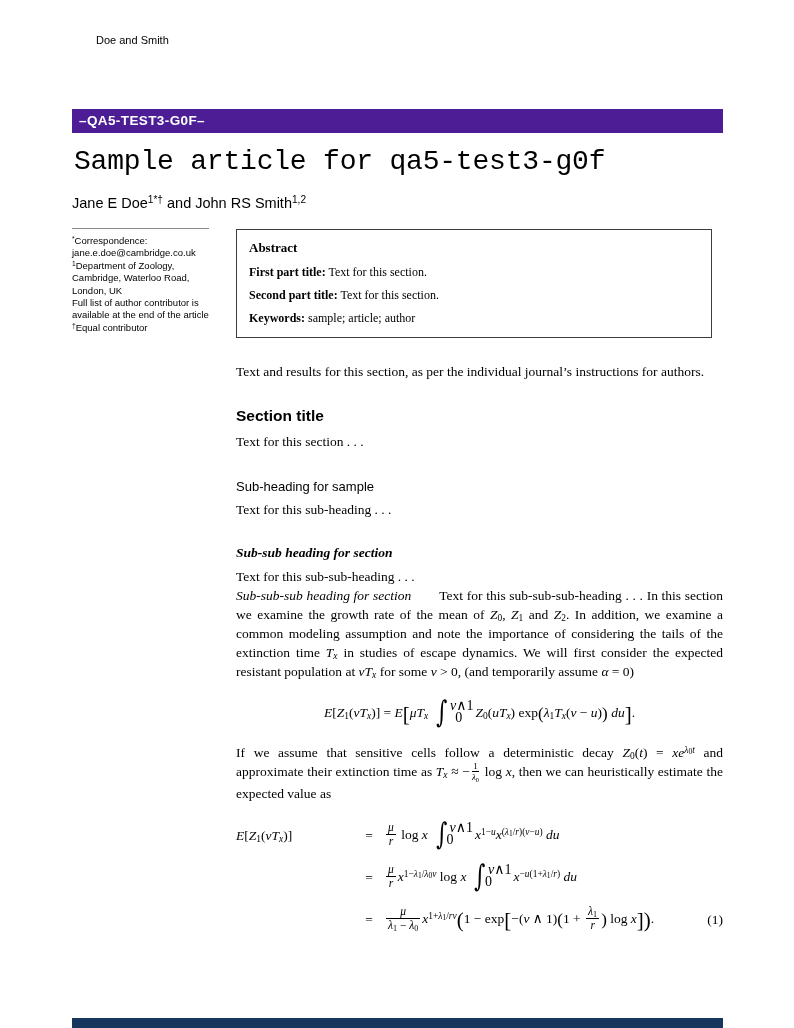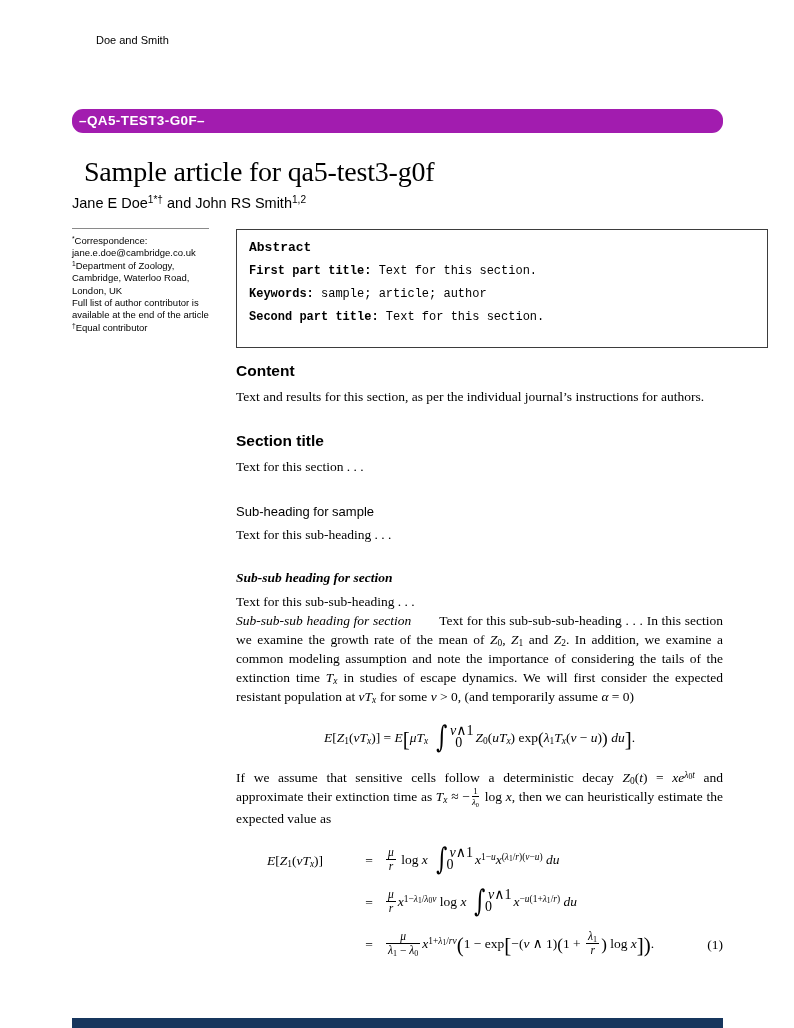--- a/index.html
+++ b/index.html
@@ -7,55 +7,55 @@
        font-family:"Liberation Serif","DejaVu Serif",serif;color:#141414;}
   .page{position:absolute;inset:0;overflow:hidden;background:#ffffff;}
 
   .running-head{position:absolute;left:72px;top:34px;
     font-family:"Liberation Sans","DejaVu Sans",sans-serif;font-size:11px;color:#000;margin-left:24px;}
 
   .banner{position:absolute;left:72px;top:109px;width:651px;height:24px;background:#17365d;
     color:#ffffff;font-family:"Liberation Sans","DejaVu Sans",sans-serif;font-weight:bold;
     font-size:13.5px;line-height:24px;padding-left:7px;box-sizing:border-box;letter-spacing:0.4px;}
 
-  .title{position:absolute;left:70px;top:142px;margin:14px;
-    font-family:Liberation Serif, serif;font-size:28px;font-weight:500;
+  .title{position:absolute;left:70px;top:142px;margin:4px;
+    font-family:Liberation Mono, monospace;font-size:28px;font-weight:500;
     color:#000;letter-spacing:-0.2px;}
 
   .authors{position:absolute;left:72px;top:195px;
     font-family:"Liberation Sans","DejaVu Sans",sans-serif;font-size:14.5px;font-weight:500;color:#000;}
 
   .sidebar{position:absolute;left:72px;top:228px;width:137px;border-top:1px solid #8a8a8a;
     padding-top:6px;font-family:"Liberation Sans","DejaVu Sans",sans-serif;
     font-size:9.5px;line-height:12.4px;color:#000;}
   .sidebar-line{white-space:nowrap;}
 
-  .abstract-box{position:absolute;left:236px;top:229px;width:532px;border:1px solid #3d3d3d;
-    padding:10px 12px 14px 12px;box-sizing:border-box;background:#fff;
-    font-family:Liberation Mono, monospace;}
+  .abstract-box{position:absolute;left:236px;top:229px;width:476px;border:1px solid #3d3d3d;
+    padding:10px 12px 3px 12px;box-sizing:border-box;background:#fff;
+    font-family:Liberation Serif, serif;}
   .abstract-title{font-size:13px;font-weight:bold;margin:0 0 9px 0;color:#000;}
   .abstract-item{font-size:12px;line-height:15px;margin:0 0 8px 0;color:#000;}
   .ab-label{font-weight:bold;}
 
   .main{position:absolute;left:236px;top:362px;width:487px;font-size:13.5px;color:#000;}
   .h-sec{font-family:"Liberation Sans","DejaVu Sans",sans-serif;font-size:15.5px;font-weight:bold;
     margin:0 0 7px 0;color:#000;}
   .h-sub{font-family:"Liberation Sans","DejaVu Sans",sans-serif;font-size:13px;font-weight:500;
     margin:28px 0 6px 0;color:#000;}
   .h-subsub{font-size:13.5px;font-style:italic;margin:26px 0 6px 0;color:#000;}
   p.body{margin:0;text-align:justify;line-height:19px;}
   .gap-sec{margin-top:26px;}
   .p-runin{margin-top:24px;}
   .runin{font-style:italic;margin-right:28px;}
 
   .display-eq{margin:18px 0 14px 0;text-align:center;line-height:1;}
   .eqarray{margin-top:16px;}
   .eqrow{display:grid;grid-template-columns:118px 30px 1fr 30px;align-items:center;
     margin-bottom:8px;min-height:34px;}
-  .eq-lhs{text-align:center;}
+  .eq-lhs{text-align:left;}
   .eq-rel{text-align:center;}
   .eq-rhs{text-align:left;}
   .eq-tag{text-align:right;}
 
   sup,sub{font-size:70%;line-height:0;position:relative;vertical-align:baseline;}
   sup{top:-0.45em;}
   sub{top:0.22em;}
   sup sub,sub sub,sup sup{font-size:80%;}
 
   .frac{display:inline-block;vertical-align:middle;text-align:center;font-size:11.5px;
@@ -79,47 +79,46 @@
 
   .footer-bar{position:absolute;left:72px;top:1018px;width:651px;height:10px;background:#17365d;}
 </style>
 </head>
 <body>
 
 <div class="page">
 
   <div class="running-head">Doe and Smith</div>
 
-  <div class="banner" style="background-color: #a21caf; border-radius: 11px;">–QA5-TEST3-G0F–</div>
+  <div class="banner" style="background-color: #4c1d95;">–QA5-TEST3-G0F–</div>
 
   <h1 class="title">Sample article for qa5-test3-g0f</h1>
 
   <div class="authors">Jane E Doe<sup>1*†</sup> and John RS Smith<sup>1,2</sup></div>
 
   <aside class="sidebar">
     <div class="sidebar-line"><sup>*</sup>Correspondence:</div>
     <div class="sidebar-line">jane.e.doe@cambridge.co.uk</div>
     <div class="sidebar-line"><sup>1</sup>Department of Zoology,</div>
     <div class="sidebar-line">Cambridge, Waterloo Road,</div>
     <div class="sidebar-line">London, UK</div>
     <div class="sidebar-line">Full list of author contributor is</div>
     <div class="sidebar-line">available at the end of the article</div>
     <div class="sidebar-line"><sup>†</sup>Equal contributor</div>
   </aside>
 
   <section class="abstract-box">
     <div class="abstract-title">Abstract</div>
     <p class="abstract-item"><span class="ab-label">First part title:</span> <span>Text for this section.</span></p>
+    <p class="abstract-item"><span class="ab-label">Second part title:</span> <span>Text for this section.</span></p>
     <p class="abstract-item"><span class="ab-label">Keywords:</span> <span>sample; article; author</span></p>
-    <p class="abstract-item"><span class="ab-label">Second part title:</span> <span>Text for this section.</span></p>
   </section>
 
   <main class="main">
 
-    <h2 class="h-sec">Content</h2>
     <p class="body">Text and results for this section, as per the individual journal’s instructions for authors.</p>
 
     <h2 class="h-sec gap-sec">Section title</h2>
     <p class="body">Text for this section . . .</p>
 
     <h3 class="h-sub">Sub-heading for sample</h3>
     <p class="body">Text for this sub-heading . . .</p>
 
     <h4 class="h-subsub">Sub-sub heading for section</h4>
     <p class="body">Text for this sub-sub-heading . . .</p>

